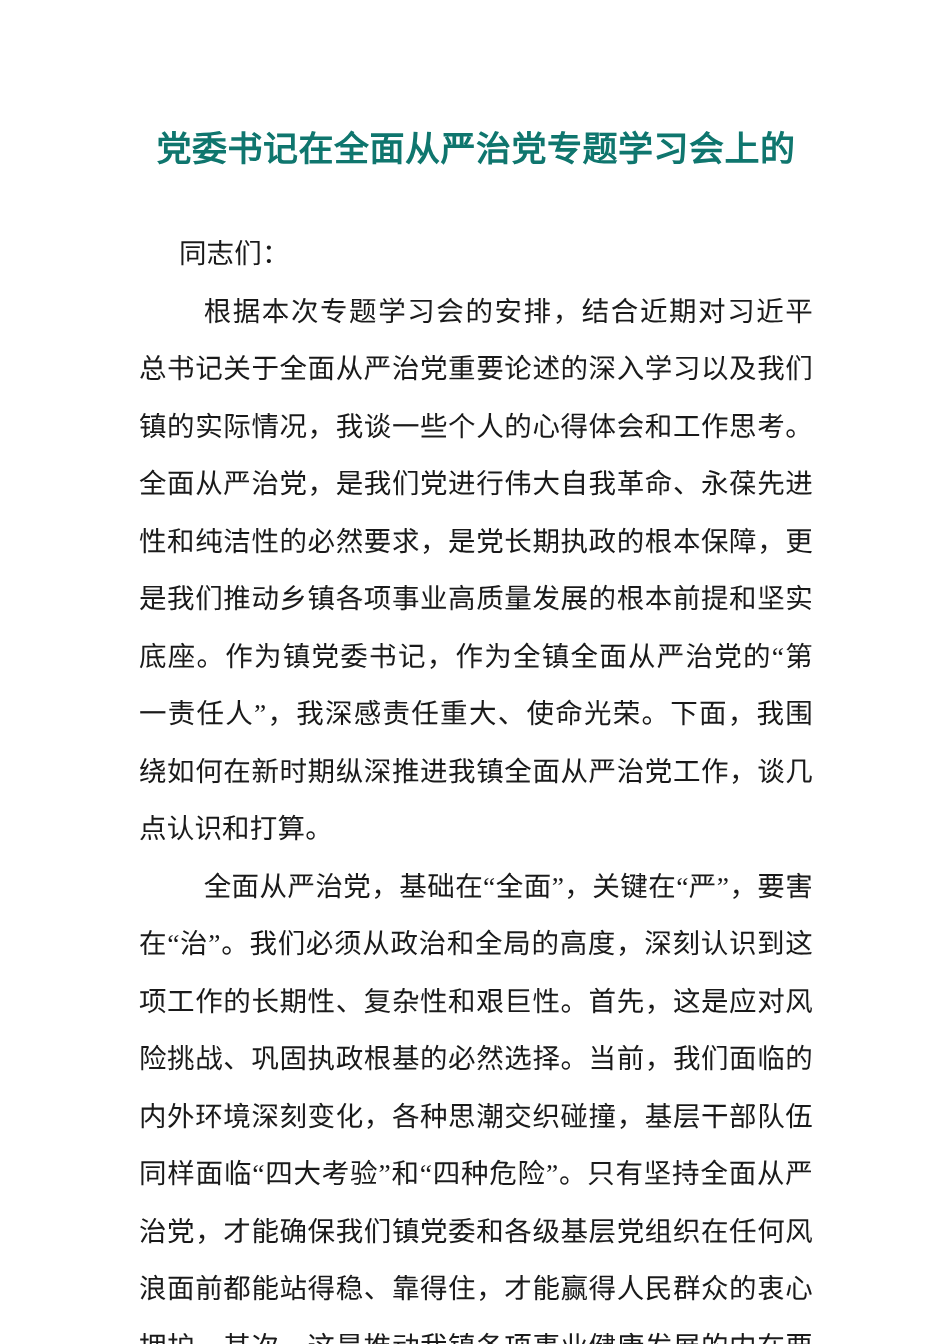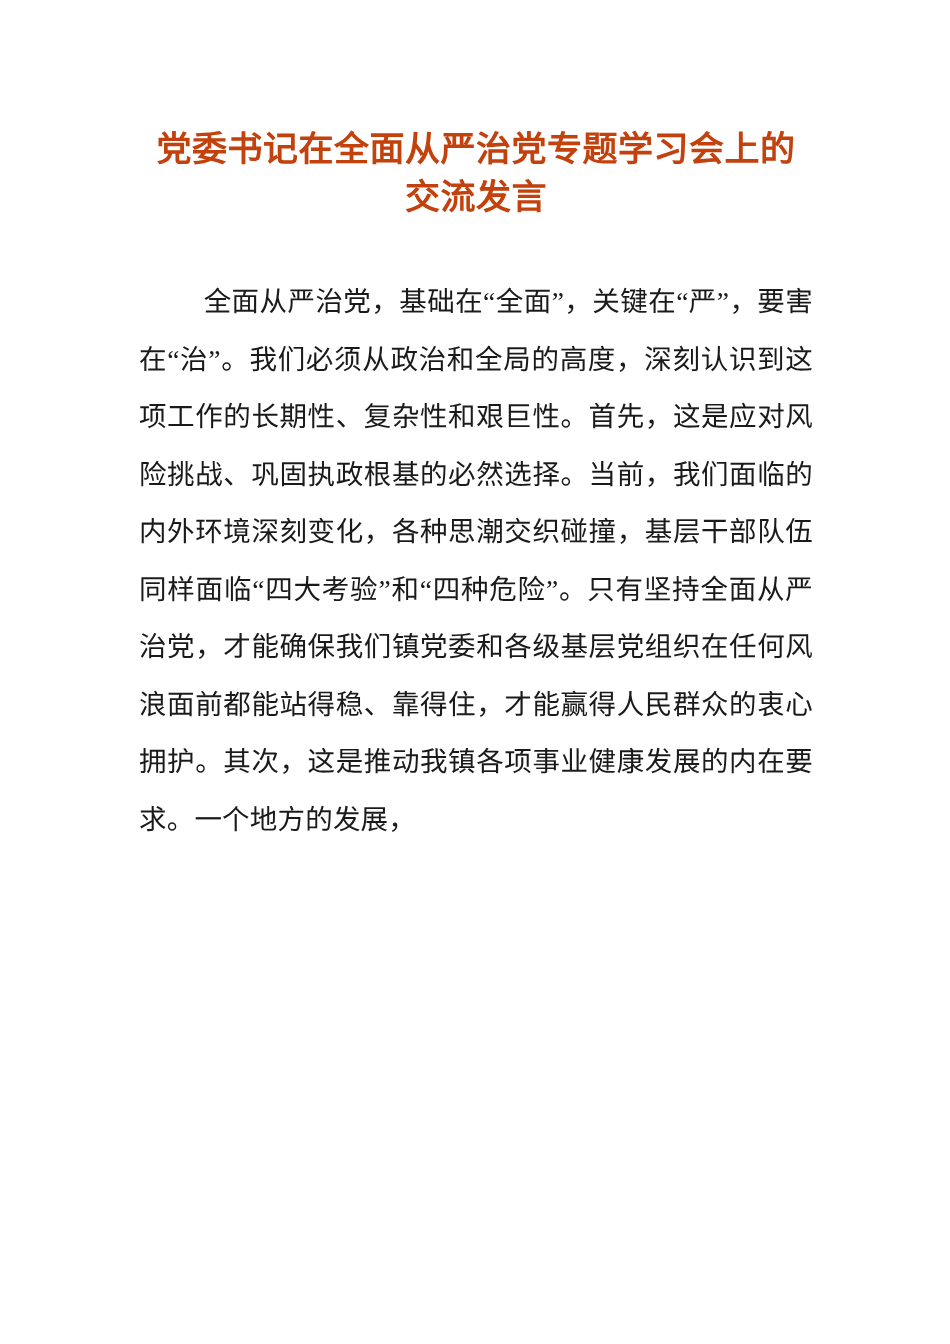--- a/index.html
+++ b/index.html
@@ -24,21 +24,21 @@
     top: 0;
     width: 674px;
   }
 
   .doc-title {
     font-family: "Liberation Sans", "DejaVu Sans", sans-serif;
     font-weight: 700;
     font-size: 35px;
     line-height: 48px;
     text-align: center;
-    color: #c2410c;
+    color: #0f766e;
     letter-spacing: 0.5px;
     margin: 0;
     padding-top: 125px;
     padding-bottom: 0;
   }
 
   .title-line {
     display: block;
     white-space: nowrap;
   }
@@ -73,26 +73,27 @@
 </style>
 </head>
 <body>
 
 <div class="page">
 
   <div class="doc-body">
 
     <h1 class="doc-title">
       <span class="title-line">党委书记在全面从严治党专题学习会上的</span>
-      <span class="title-line">交流发言</span>
     </h1>
 
     <div class="body-block">
 
+      <p class="para salutation">同志们：</p>
 
+      <p class="para indent-2p">根据本次专题学习会的安排，结合近期对习近平总书记关于全面从严治党重要论述的深入学习以及我们镇的实际情况，我谈一些个人的心得体会和工作思考。全面从严治党，是我们党进行伟大自我革命、永葆先进性和纯洁性的必然要求，是党长期执政的根本保障，更是我们推动乡镇各项事业高质量发展的根本前提和坚实底座。作为镇党委书记，作为全镇全面从严治党的“第一责任人”，我深感责任重大、使命光荣。下面，我围绕如何在新时期纵深推进我镇全面从严治党工作，谈几点认识和打算。</p>
 
 
       <p class="para indent-2p">全面从严治党，基础在“全面”，关键在“严”，要害在“治”。我们必须从政治和全局的高度，深刻认识到这项工作的长期性、复杂性和艰巨性。首先，这是应对风险挑战、巩固执政根基的必然选择。当前，我们面临的内外环境深刻变化，各种思潮交织碰撞，基层干部队伍同样面临“四大考验”和“四种危险”。只有坚持全面从严治党，才能确保我们镇党委和各级基层党组织在任何风浪面前都能站得稳、靠得住，才能赢得人民群众的衷心拥护。其次，这是推动我镇各项事业健康发展的内在要求。一个地方的发展，</p>
 
     </div>
   </div>
 
 </div>
 
 </body></html>

